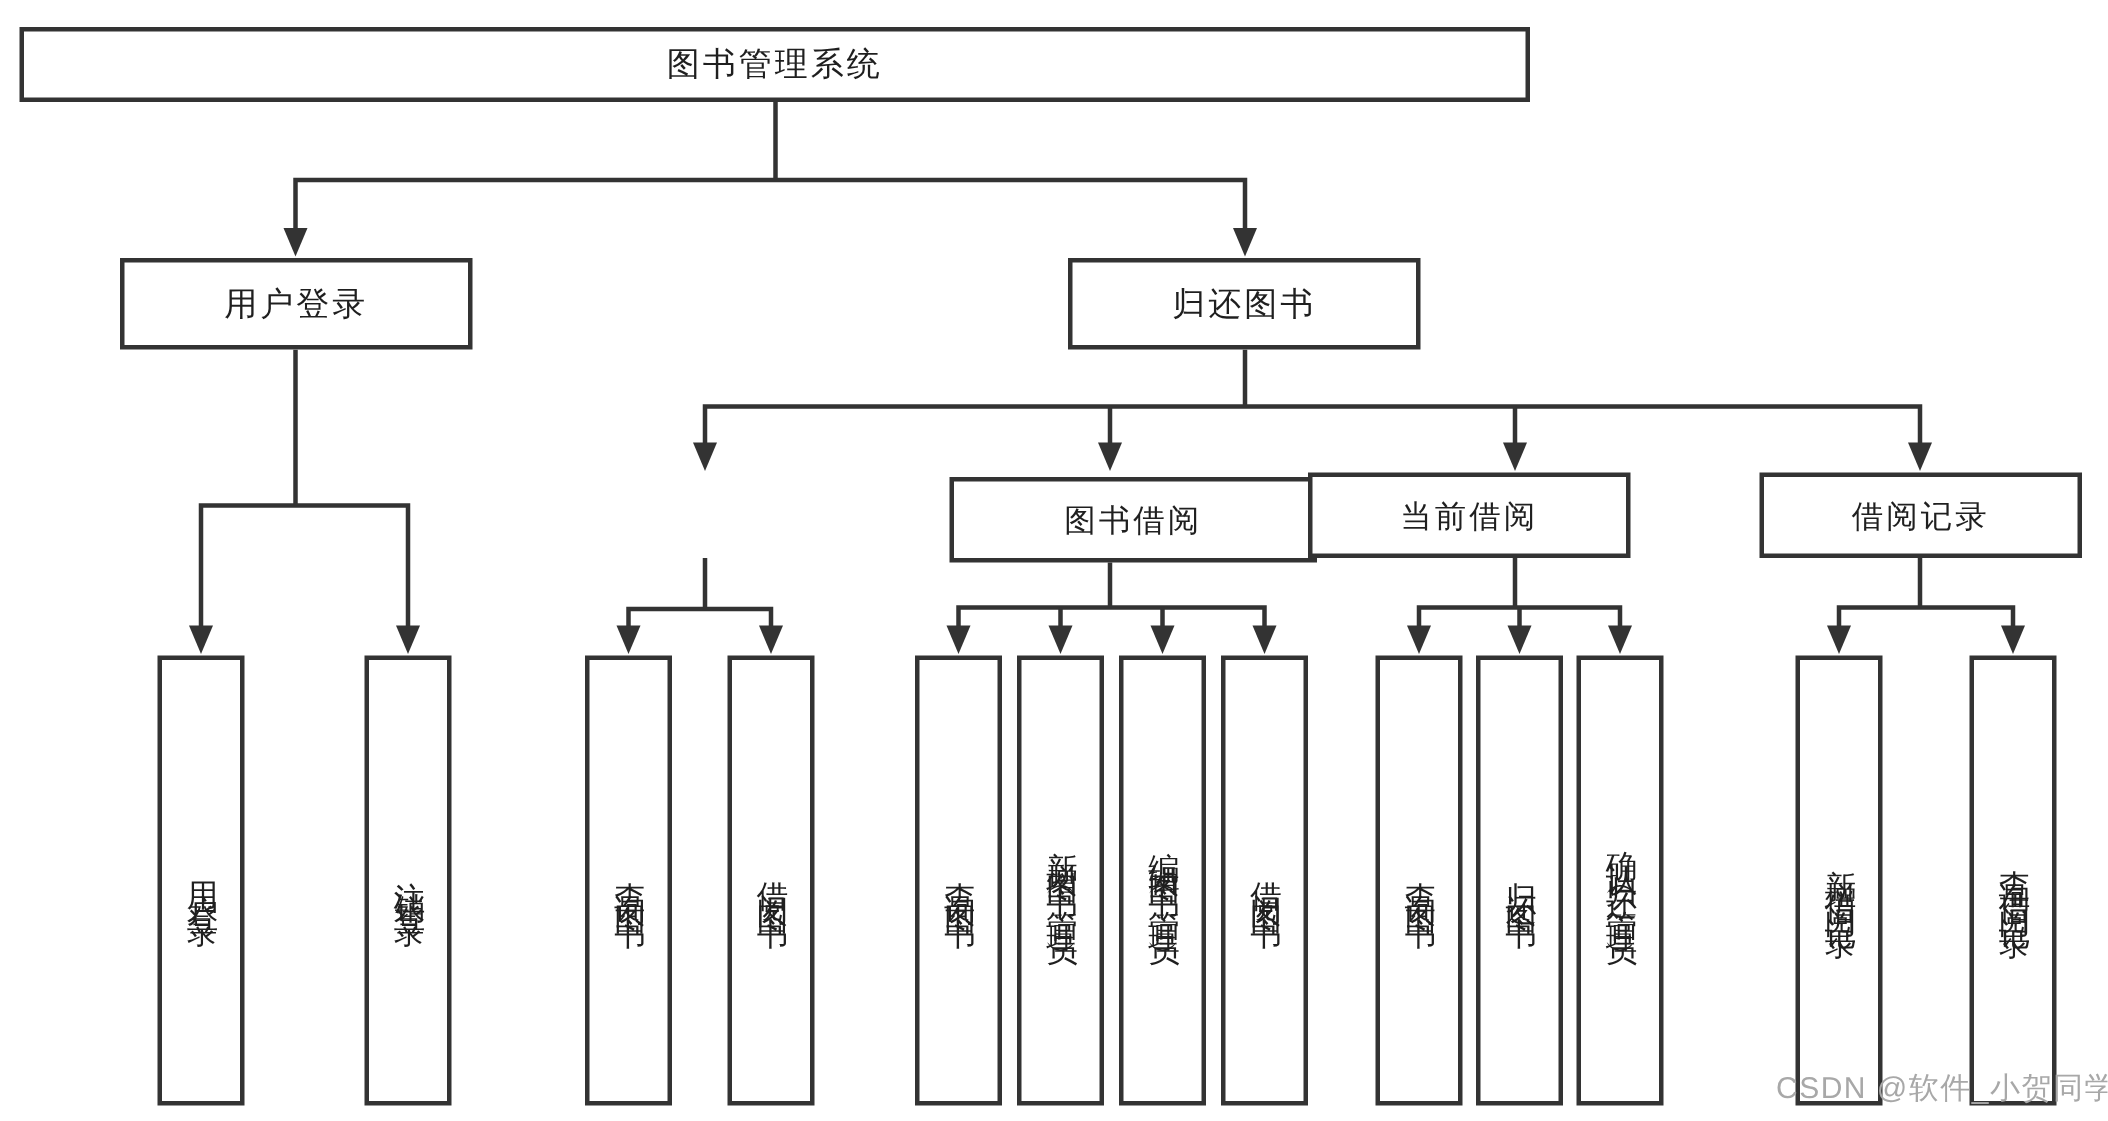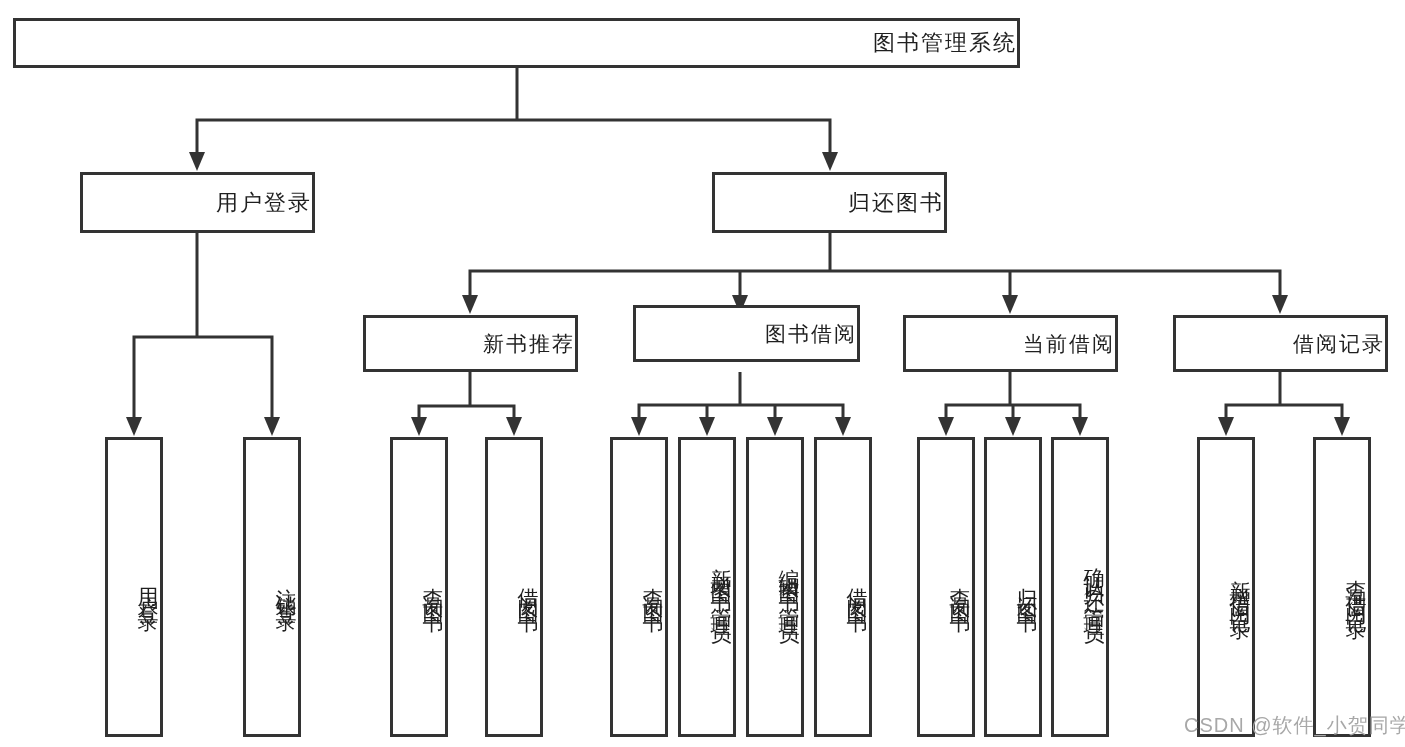--- a/index.html
+++ b/index.html
@@ -12,21 +12,21 @@
   }
   #stage { position: absolute; inset: 0; width: 1405px; height: 747px; }
   svg.wires { position: absolute; left: 0; top: 0; z-index: 1; }
   .node {
     position: absolute;
     box-sizing: border-box;
     background: #ffffff;
     border: 3px solid #333333;
     display: flex;
     align-items: center;
-    justify-content: flex-end;
+    justify-content: center;
     color: #1f1f1f;
     z-index: 2;
   }
   .node > span { display: block; }
   .hnode { font-size: 22px; letter-spacing: 2px; }
   .mnode { font-size: 21px; letter-spacing: 2px; }
   .vnode { font-size: 21px; }
   .vnode > span {
     writing-mode: vertical-rl;
     text-orientation: mixed;
@@ -93,27 +93,24 @@
     <span>图书管理系统</span>
   </div>
 
   <div class="node hnode" style="left:80px;top:172px;width:235px;height:61px">
     <span>用户登录</span>
   </div>
   <div class="node hnode" style="left:712px;top:172px;width:235px;height:61px">
     <span>归还图书</span>
   </div>
 
-  <div class="node mnode" style="left:363px;top:315px;width:215px;height:57px">
-    <span>新书推荐</span>
-  </div>
-  <div class="node mnode" style="left:633px;top:305px;width:227px;height:57px">
+  <div class="node mnode" style="left:633px;top:318px;width:245px;height:57px">
     <span>图书借阅</span>
   </div>
-  <div class="node mnode" style="left:903px;top:315px;width:215px;height:57px">
+  <div class="node mnode" style="left:872px;top:315px;width:215px;height:57px">
     <span>当前借阅</span>
   </div>
   <div class="node mnode" style="left:1173px;top:315px;width:215px;height:57px">
     <span>借阅记录</span>
   </div>
 
   <div class="node vnode" style="left:105px;top:437px;width:58px;height:300px">
     <span>用户登录</span>
   </div>
   <div class="node vnode" style="left:243px;top:437px;width:58px;height:300px">

